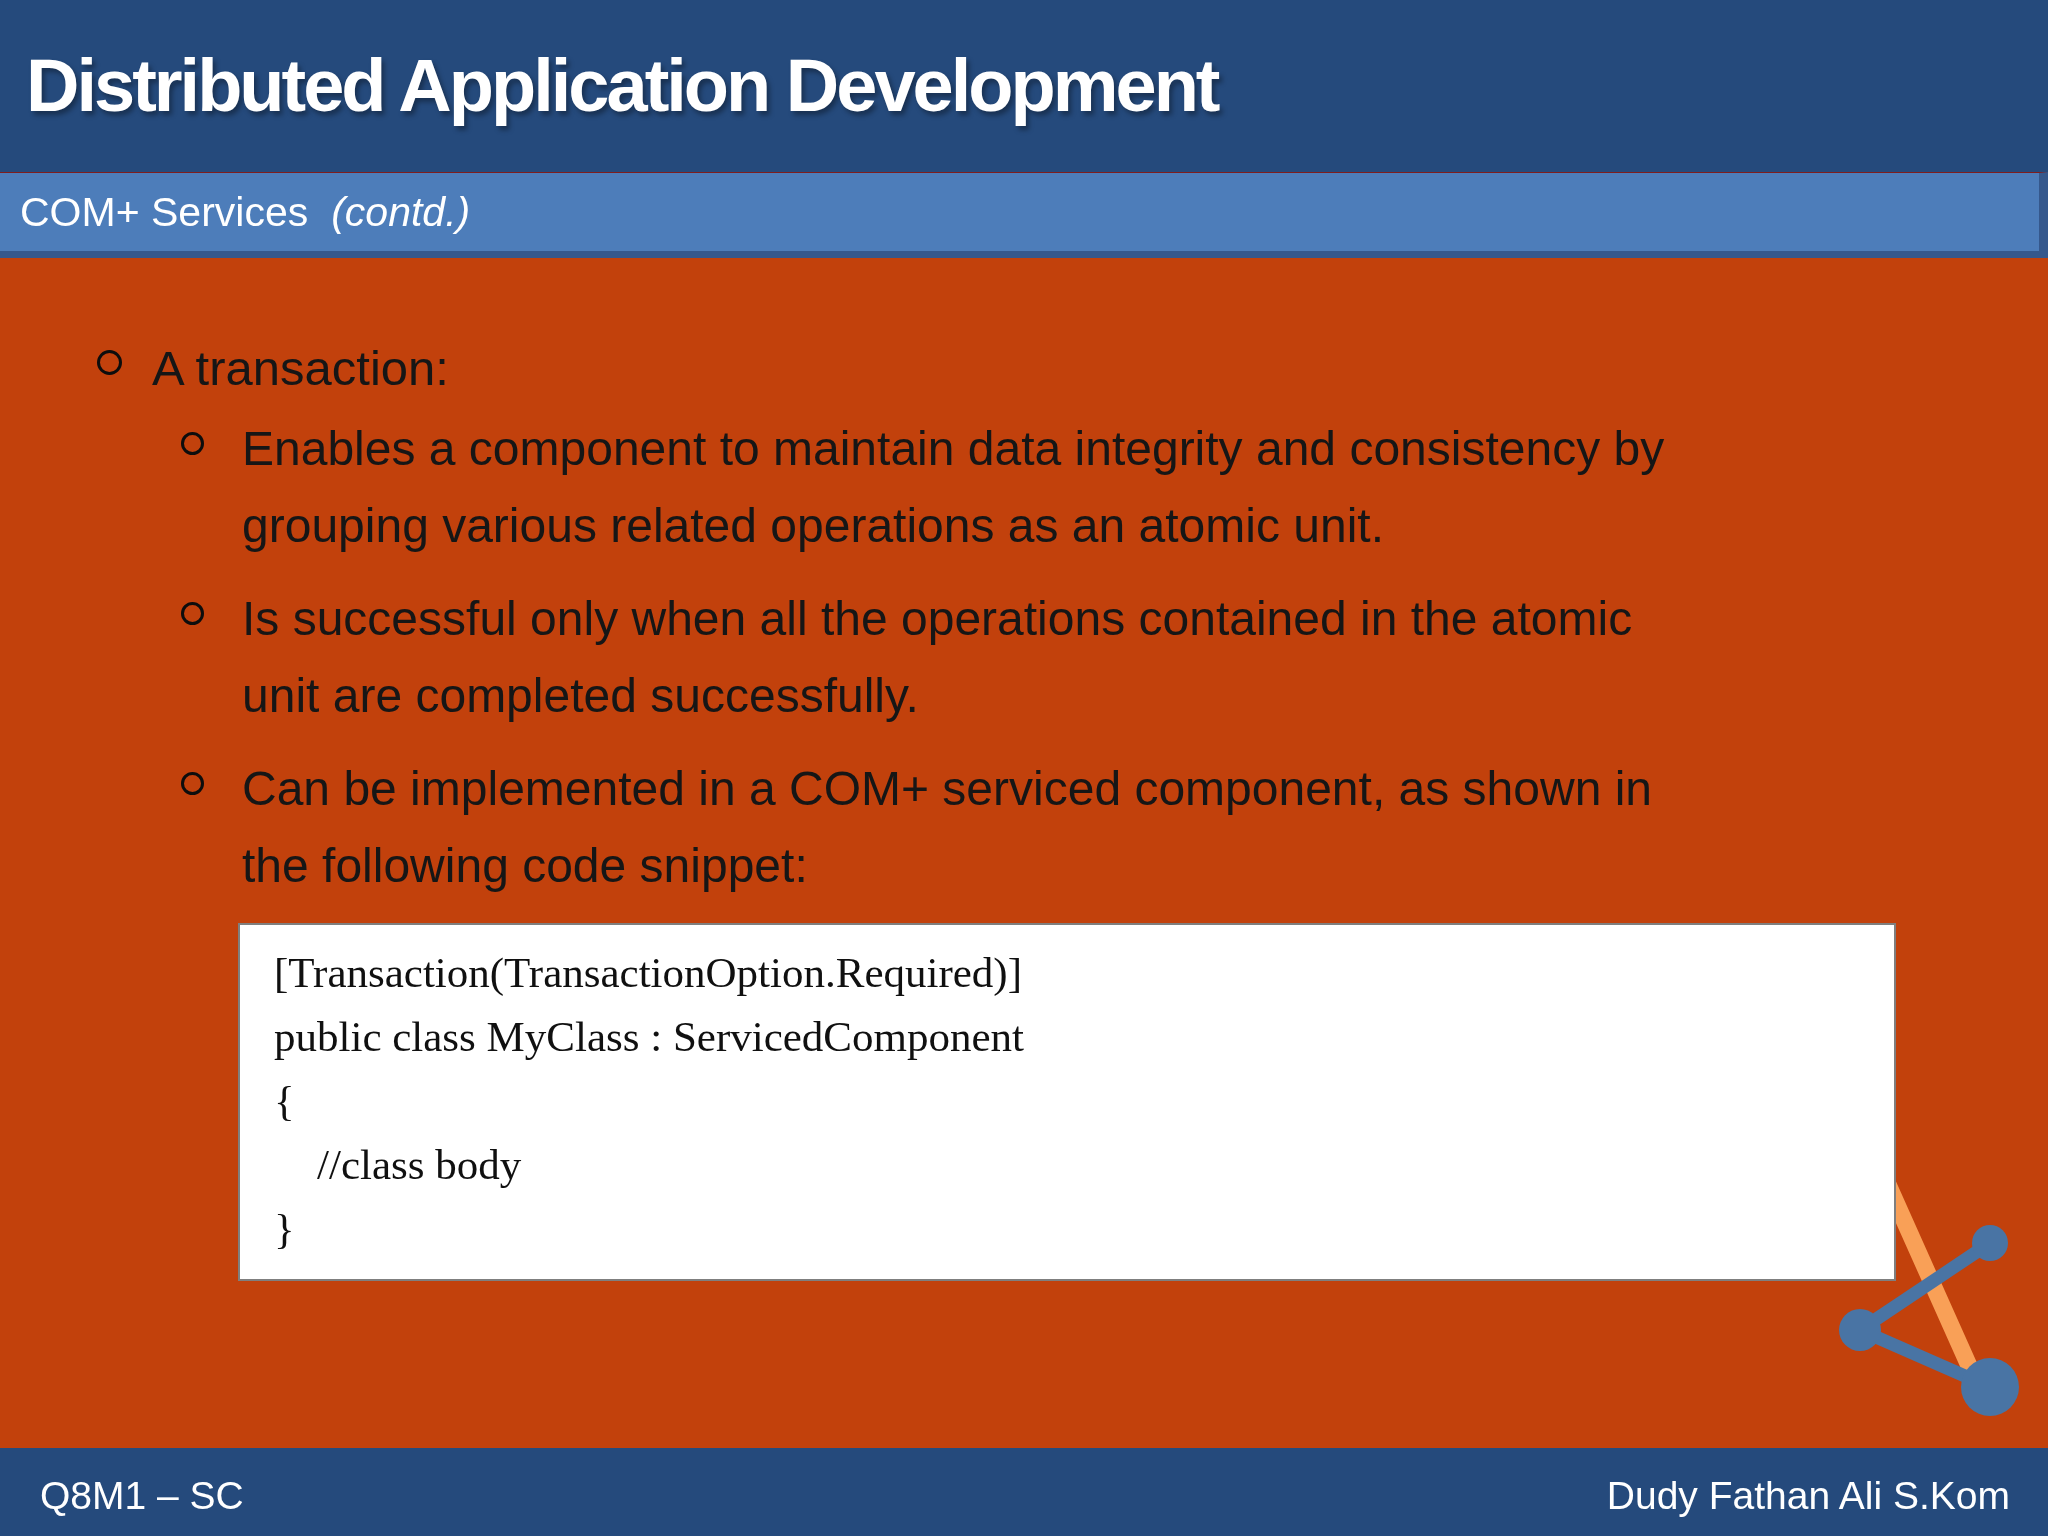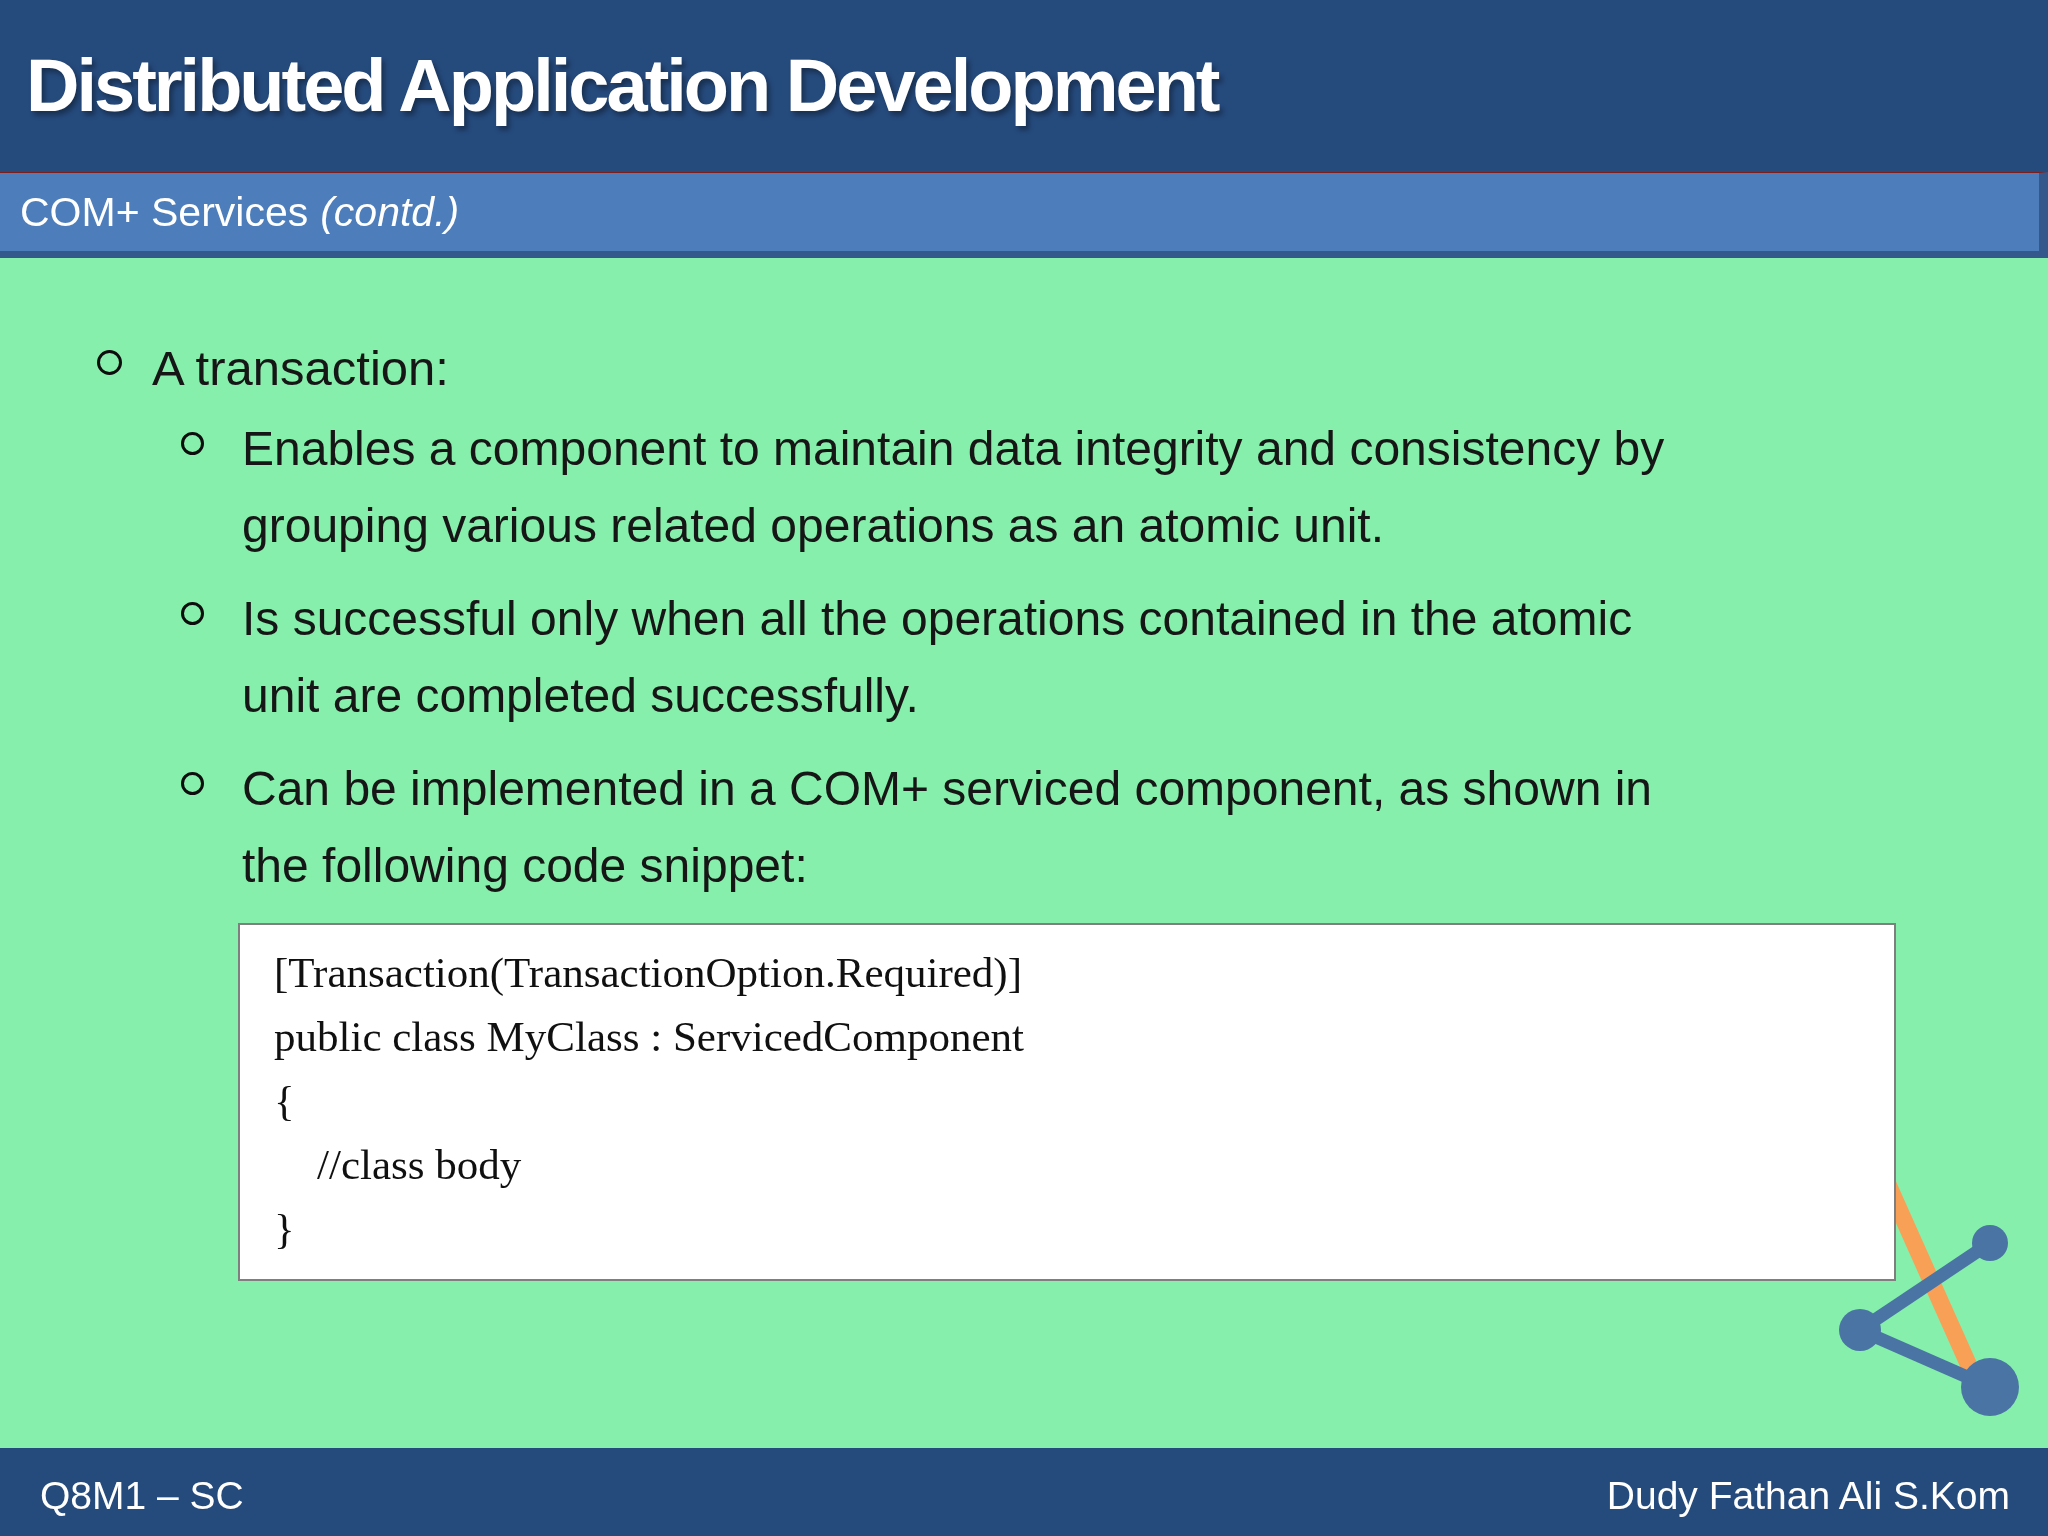--- a/index.html
+++ b/index.html
@@ -2,21 +2,21 @@
 <html><head>
 <meta charset="utf-8">
 <style>
   html, body { margin: 0; padding: 0; background: #c8c8c8; }
   * { box-sizing: border-box; }
 
   .slide {
     position: relative;
     width: 2048px;
     height: 1536px;
-    background: #86efac;
+    background: #c2410c;
     font-family: "Liberation Sans", sans-serif;
     overflow: hidden;
   }
 
   
   .title-bar {
     position: absolute;
     left: 0; top: 0;
     width: 2048px; height: 172px;
     background: #254a7c;
@@ -44,21 +44,21 @@
     border-right: 9px solid #35588c;
     border-top: 1px solid #7f1d1d;
     display: flex;
     align-items: center;
     padding-left: 20px;
     color: #ffffff;
     font-size: 41px;
   }
   .subheader .contd {
     font-style: italic;
-    margin-left: 12px;
+    margin-left: 23px;
   }
 
   
   .bullet-row { position: absolute; display: flex; color: #161616; }
 
   .bullet-row .bullet-circle {
     flex-shrink: 0;
     border: 3px solid #0d0d0d;
     border-radius: 50%;
     background: transparent;

